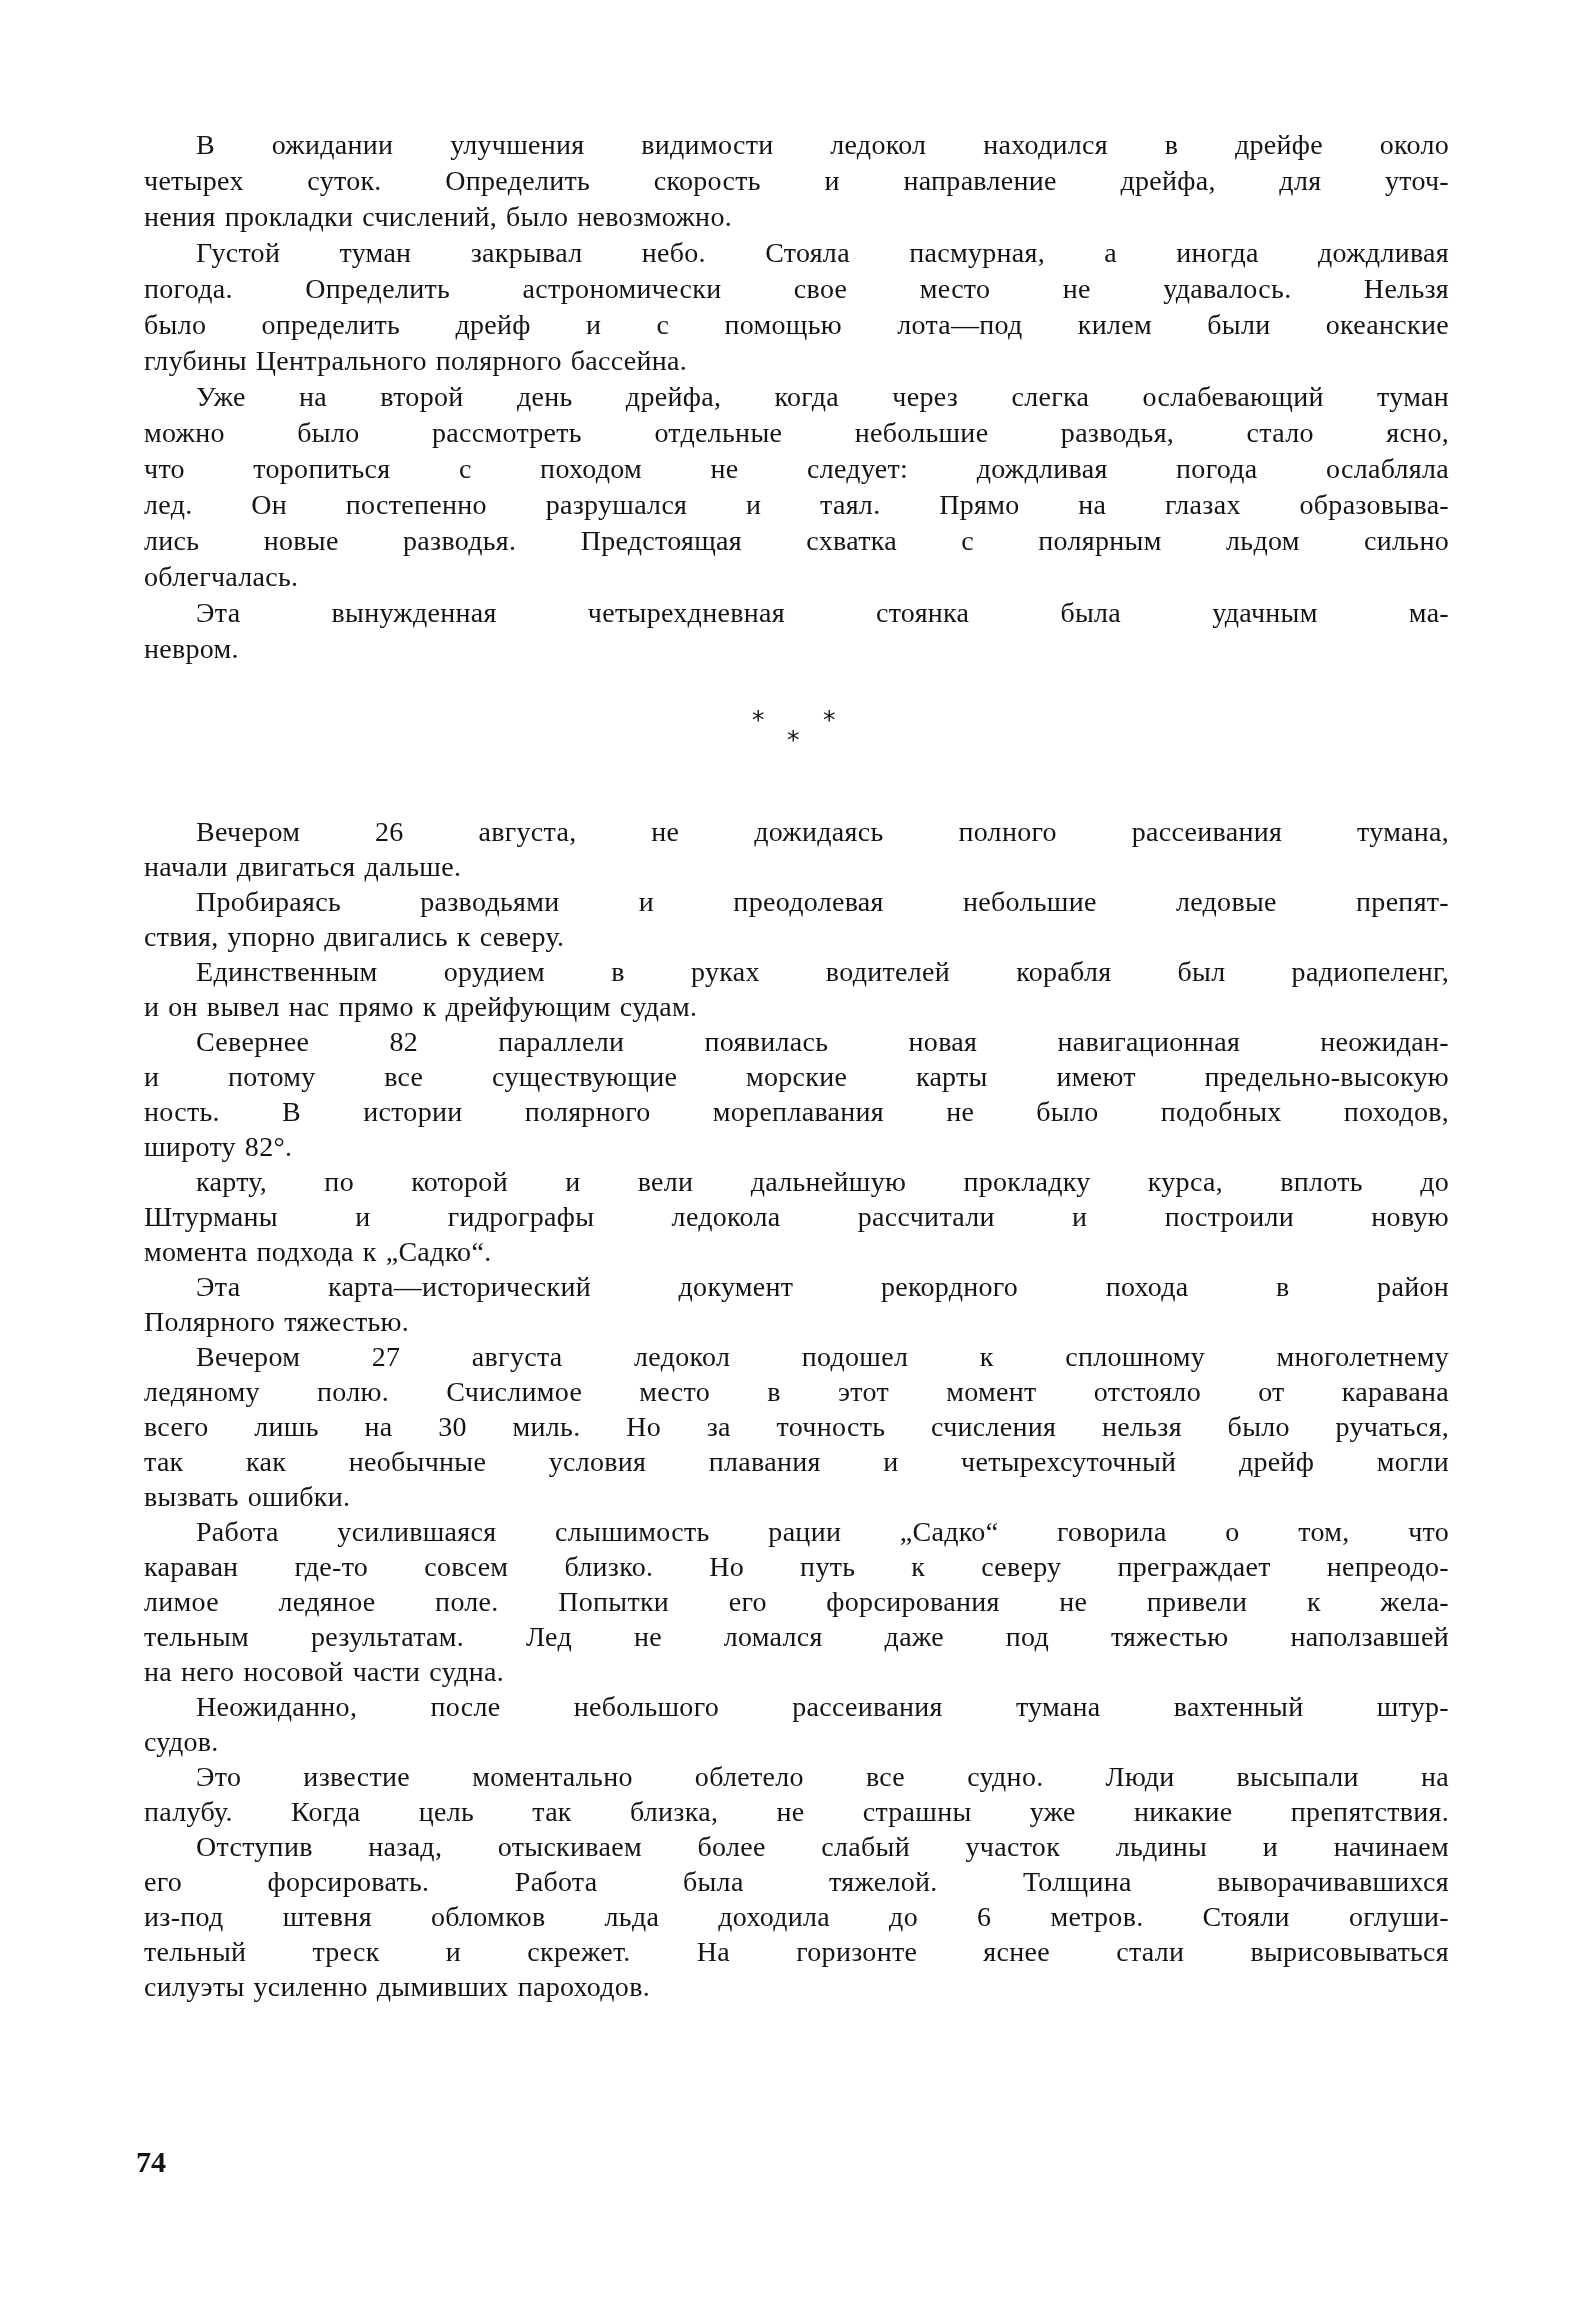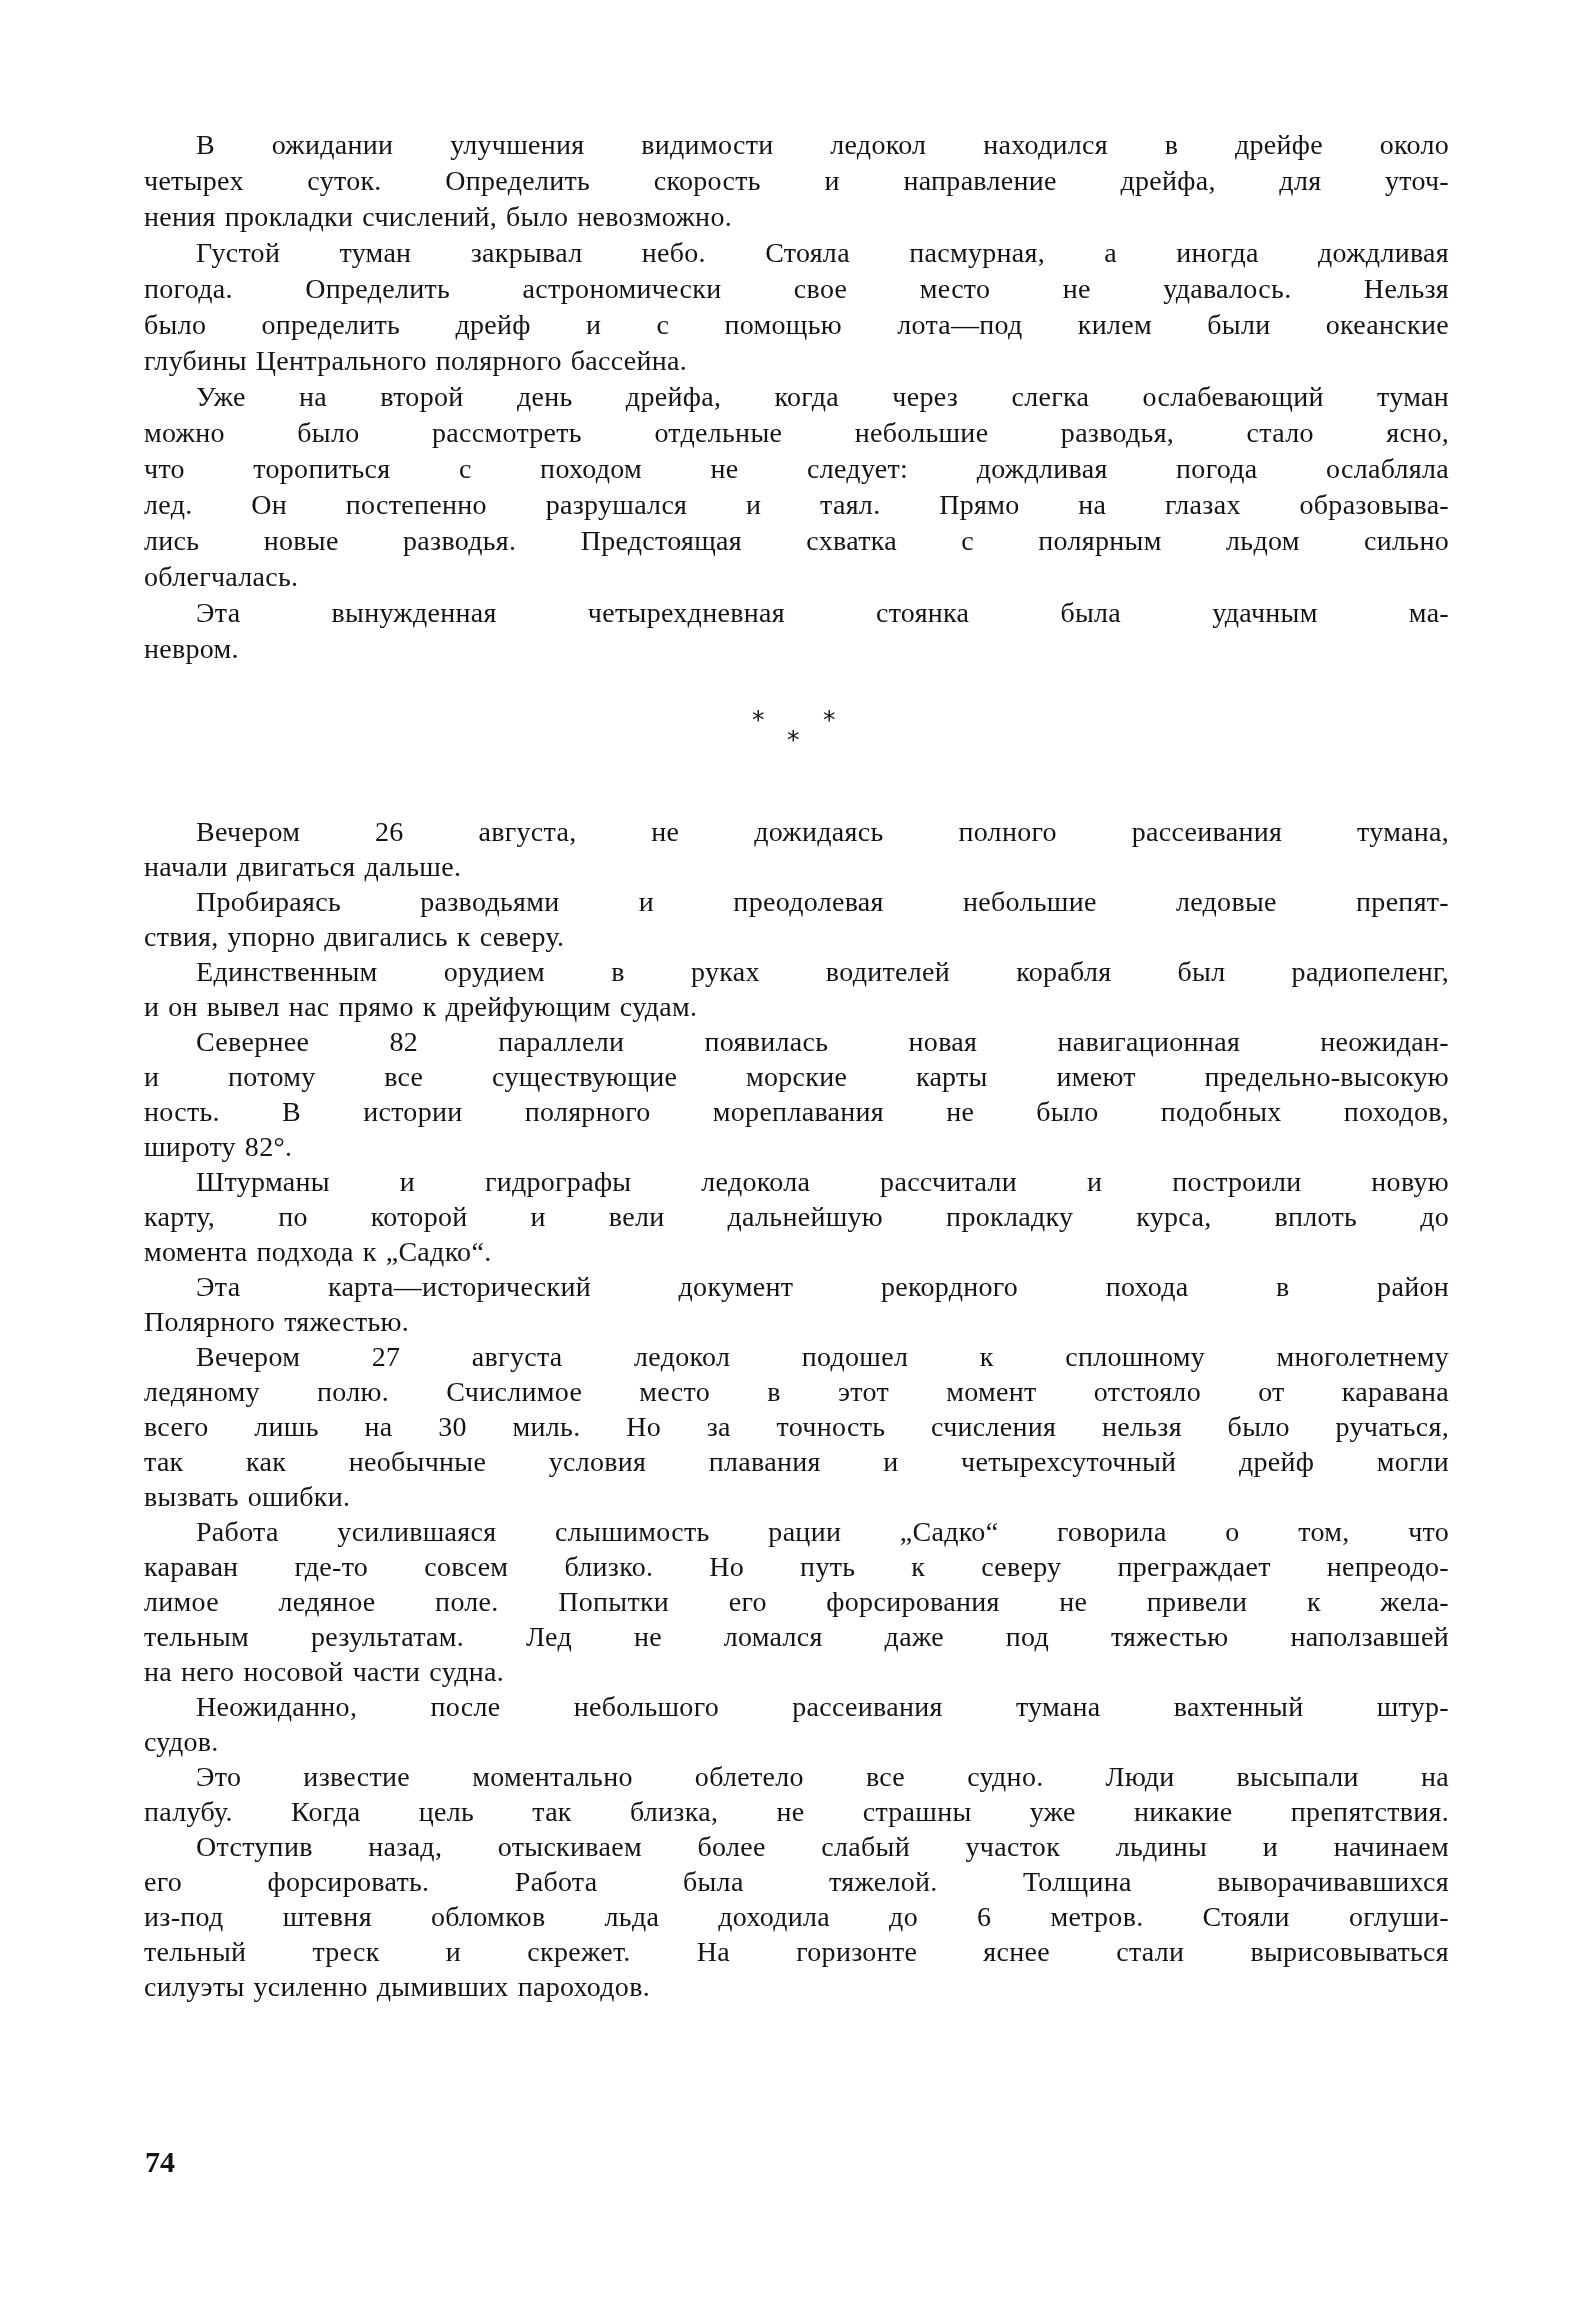--- a/index.html
+++ b/index.html
@@ -61,21 +61,21 @@
       position: absolute;
       font-size: 25px;
       line-height: 25px;
       font-family: "DejaVu Sans", sans-serif;
     }
     .asterism .s1 { left: 608px; top: 40px; }
     .asterism .s2 { left: 679px; top: 40px; }
     .asterism .s3 { left: 643px; top: 60px; }
     .page-number {
       position: absolute;
-      left: 145px;
+      left: 136px;
       top: 2145px;
       font-size: 30px;
       font-weight: bold;
       font-family: "Liberation Serif", "DejaVu Serif", serif;
     }
   </style>
 </head>
 <body>
 
 <div class="page">
@@ -125,22 +125,22 @@
       <span class="ln">Единственным орудием в руках водителей корабля был радиопеленг,</span>
       <span class="ln last">и он вывел нас прямо к дрейфующим судам.</span>
     </p>
     <p>
       <span class="ln">Севернее 82 параллели появилась новая навигационная неожидан-</span>
       <span class="ln">и потому все существующие морские карты имеют предельно-высокую</span>
       <span class="ln">ность. В истории полярного мореплавания не было подобных походов,</span>
       <span class="ln last">широту 82°.</span>
     </p>
     <p>
+      <span class="ln">карту, по которой и вели дальнейшую прокладку курса, вплоть до</span>
       <span class="ln">Штурманы и гидрографы ледокола рассчитали и построили новую</span>
-      <span class="ln">карту, по которой и вели дальнейшую прокладку курса, вплоть до</span>
       <span class="ln last">момента подхода к „Садко“.</span>
     </p>
     <p>
       <span class="ln">Эта карта—исторический документ рекордного похода в район</span>
       <span class="ln last">Полярного тяжестью.</span>
     </p>
     <p>
       <span class="ln">Вечером 27 августа ледокол подошел к сплошному многолетнему</span>
       <span class="ln">ледяному полю. Счислимое место в этот момент отстояло от каравана</span>
       <span class="ln">всего лишь на 30 миль. Но за точность счисления нельзя было ручаться,</span>

